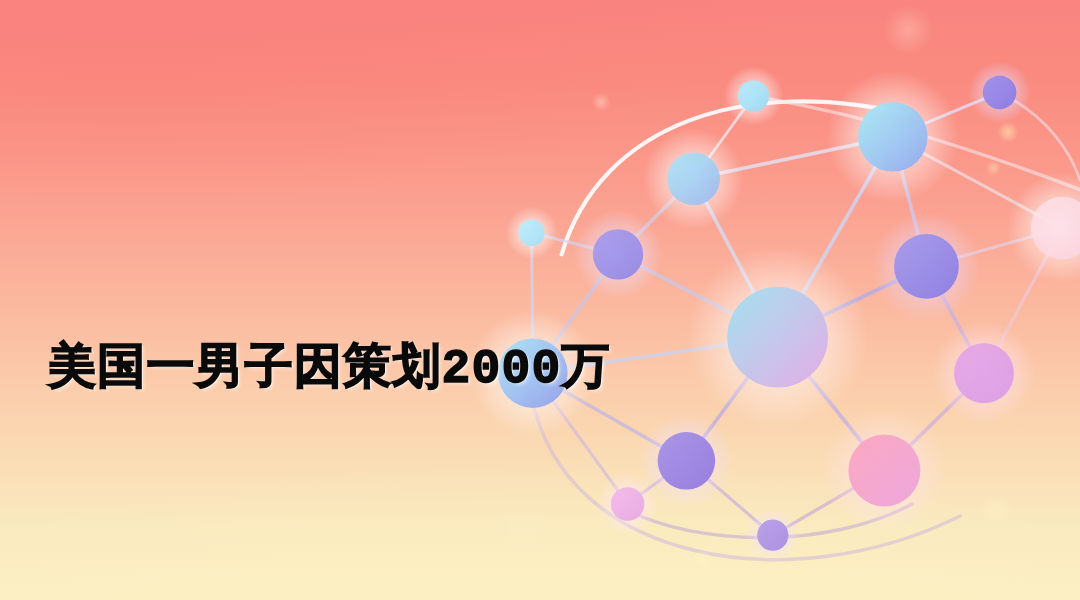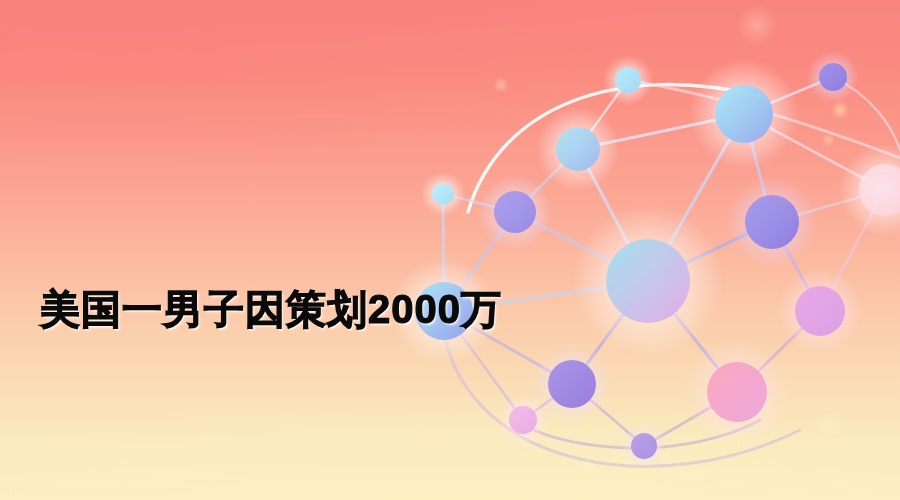--- a/index.html
+++ b/index.html
@@ -6,21 +6,21 @@
   html, body {
     margin: 0;
     padding: 0;
     background: #222;
   }
   #stage {
     position: relative;
     width: 900px;
     height: 500px;
     overflow: hidden;
-    font-family: Liberation Sans, sans-serif;
+    font-family: Liberation Mono, monospace;
   }
 
   
   .bg {
     position: absolute;
     inset: 0;
     background: linear-gradient(
         180deg,
         #f98480 0%,
         #fa8b80 14%,

